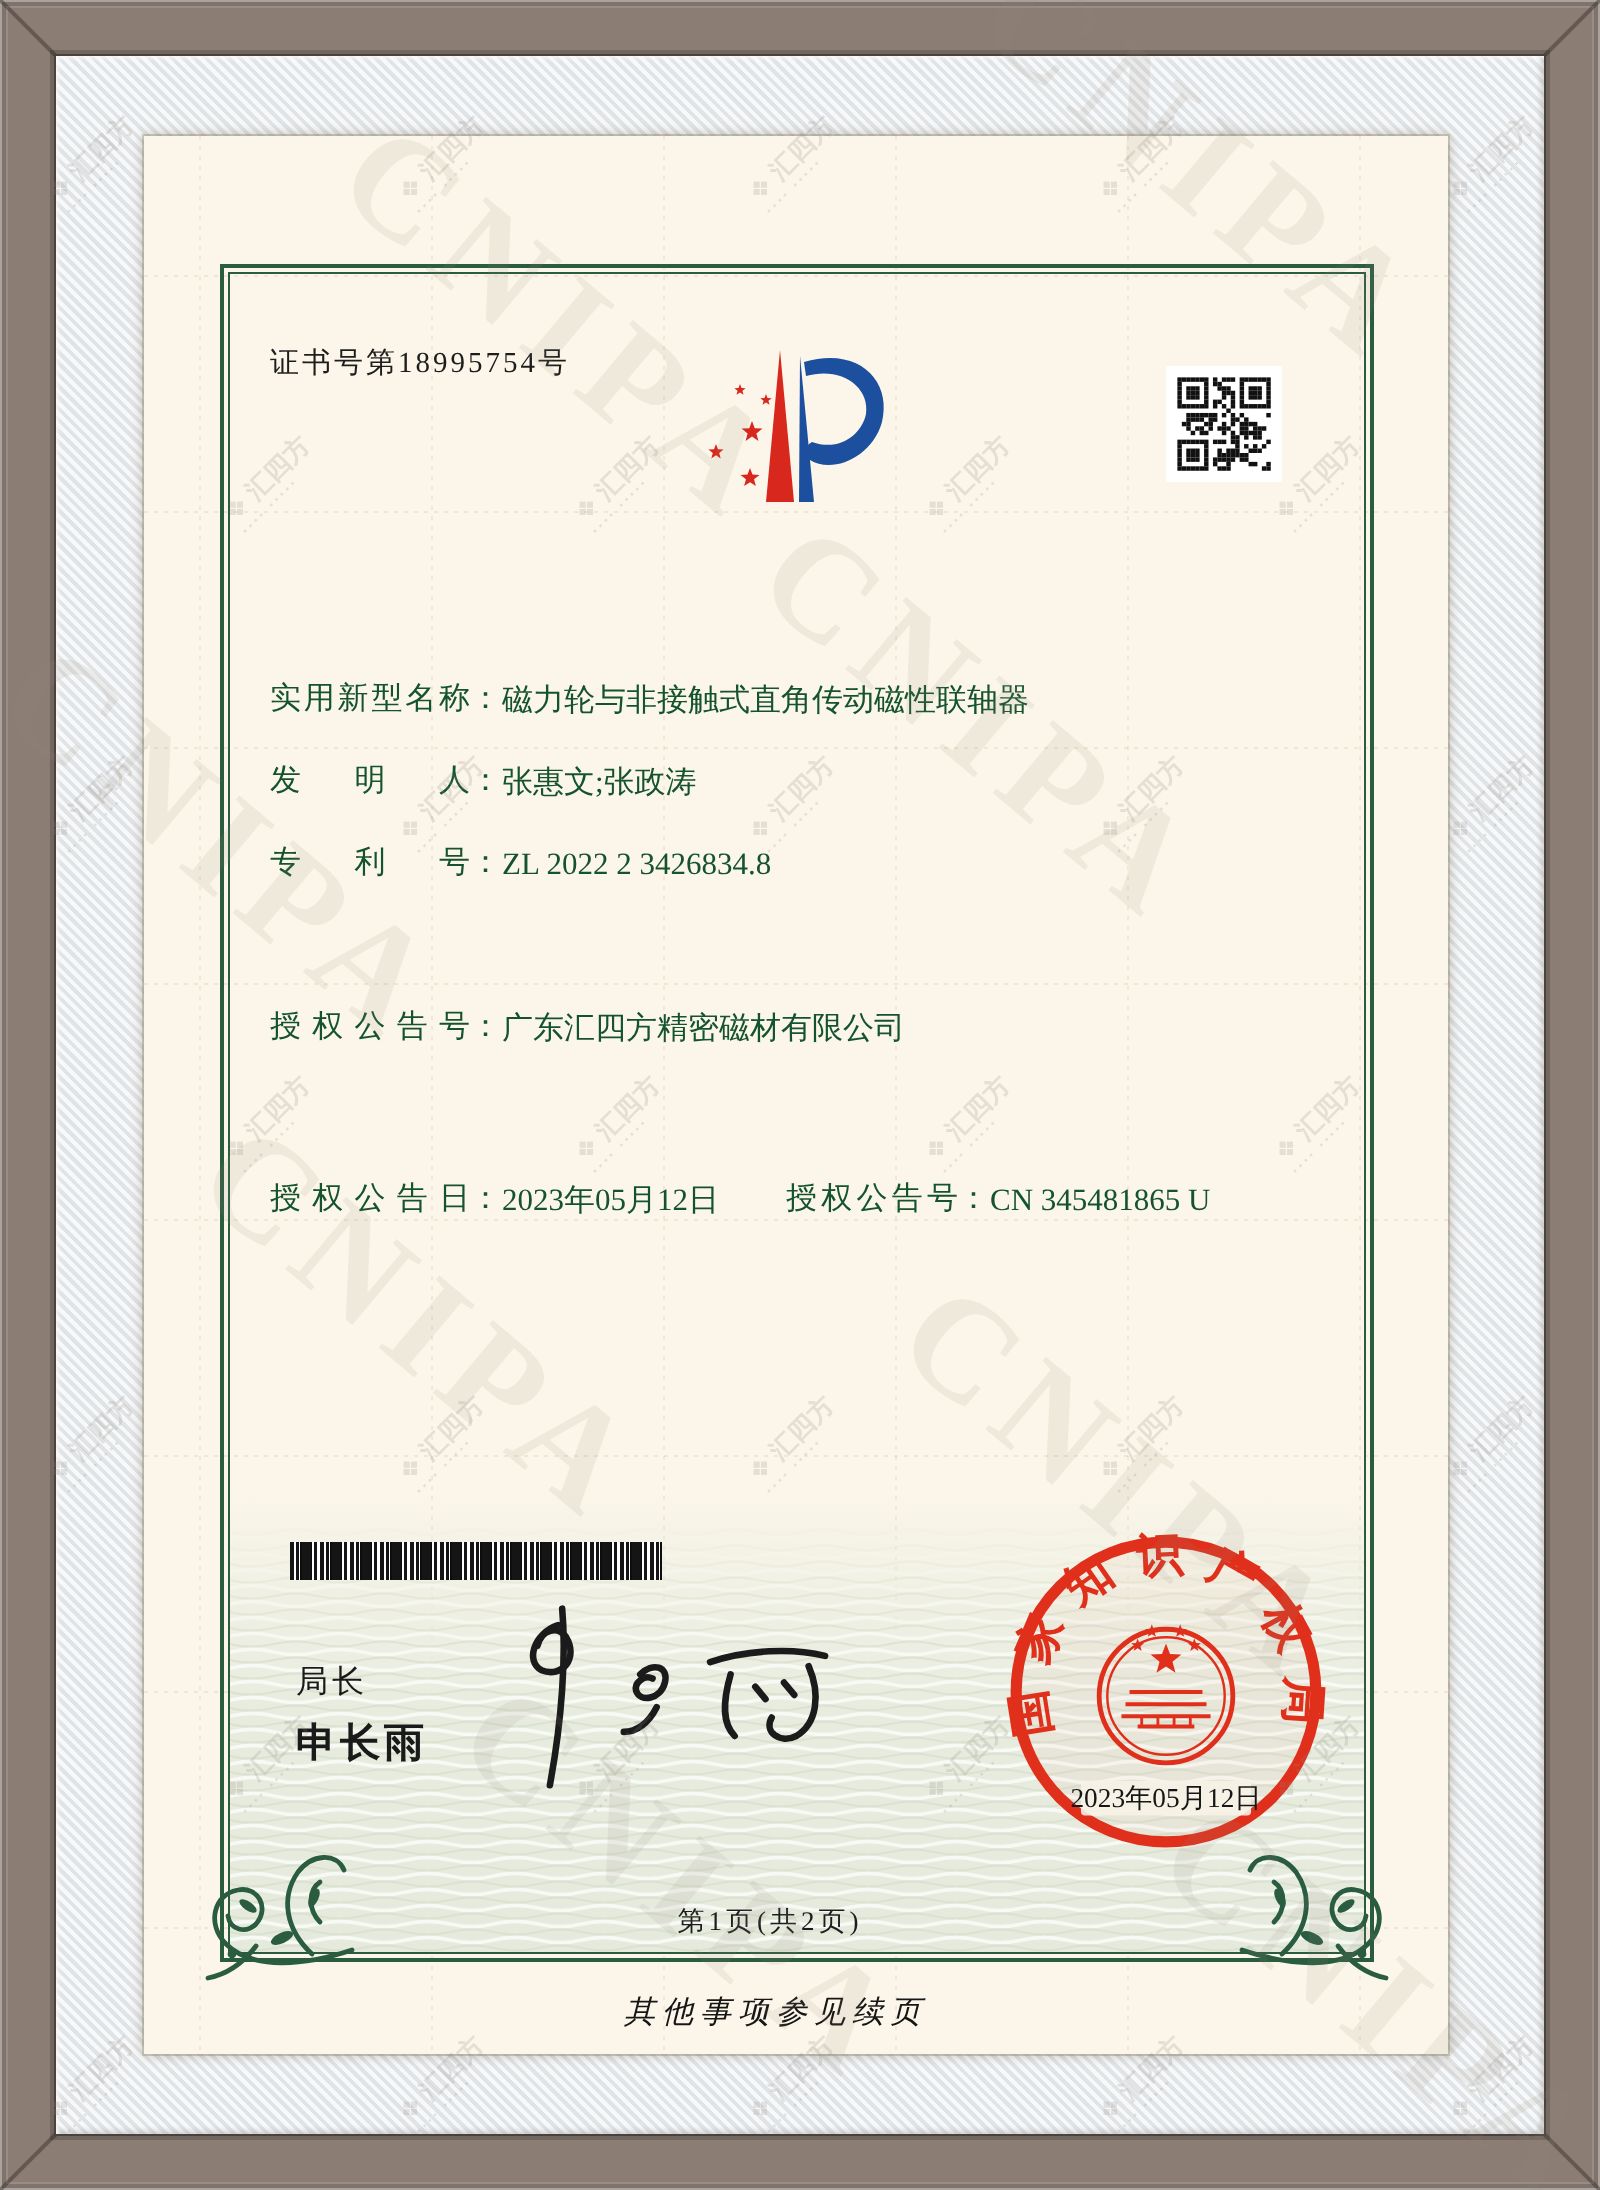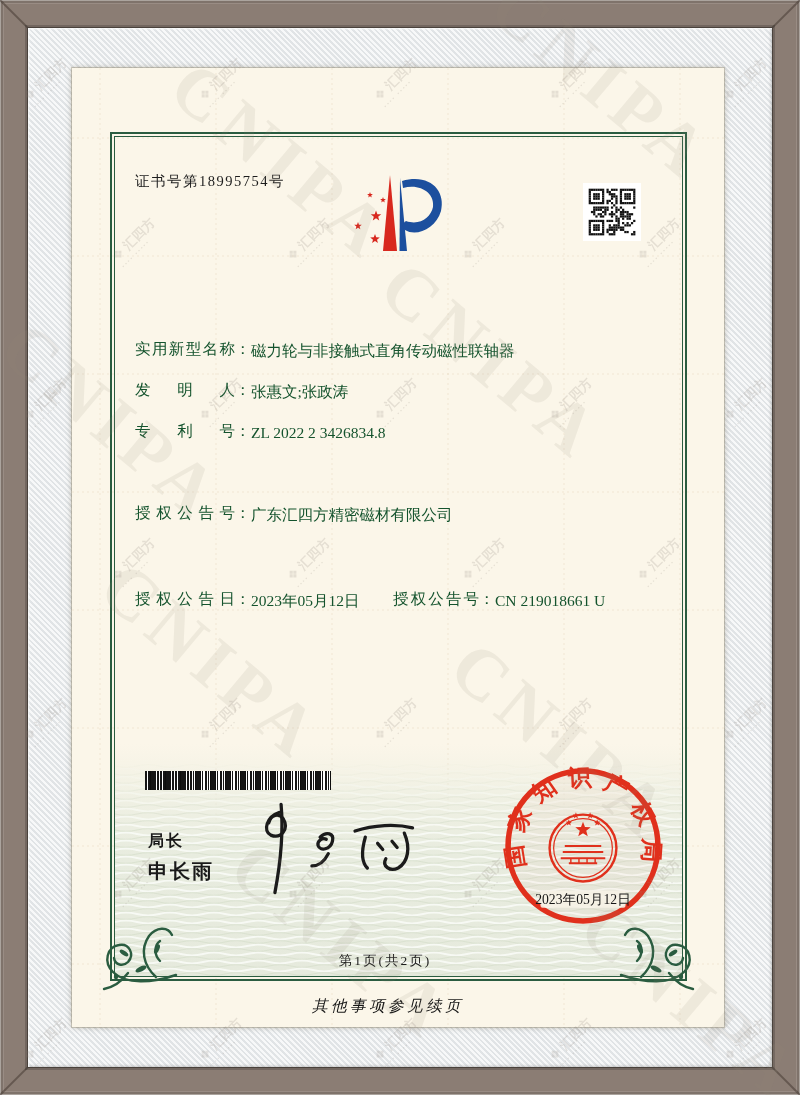--- a/index.html
+++ b/index.html
@@ -54,21 +54,21 @@
   .paras{left:63px;top:551px;width:522px;font-size:14px;line-height:18.6px;color:#222;
          text-align:justify;font-style:italic;}
   .paras p{margin:0;text-indent:2em;}
   .paras p + p{margin-top:4px;}
   .barcode{left:73px;top:703px;width:186px;height:19px;background-color:#fff;
     background-image:
       repeating-linear-gradient(90deg,#151515 0 1.5px,rgba(0,0,0,0) 1.5px 3px),
       repeating-linear-gradient(90deg,#151515 0 2px,rgba(0,0,0,0) 2px 7.5px),
       repeating-linear-gradient(90deg,#0d0d0d 0 1px,rgba(255,255,255,.9) 1px 5px);}
   .director-label{left:76px;top:763px;font-family:"Liberation Sans","DejaVu Sans",sans-serif;
-    font-size:16px;font-weight:700;color:#1a1a1a;letter-spacing:2px;}
+    font-size:16px;font-weight:400;color:#1a1a1a;letter-spacing:2px;}
   .director-name{left:76px;top:790px;font-family:"Liberation Sans","DejaVu Sans",sans-serif;
     font-size:20px;font-weight:600;color:#1a1a1a;letter-spacing:2px;}
   .signature{left:168px;top:732px;width:190px;height:98px;}
   .seal{left:430px;top:697px;width:162px;height:162px;}
   .page-no{left:4px;right:30px;top:884px;text-align:center;font-size:13.5px;letter-spacing:2px;color:#1d1d1d;}
   .footer-note{left:0;right:20px;top:928px;text-align:center;font-size:15.5px;letter-spacing:3.5px;
     color:#161616;font-style:italic;}
   
   .wm-layer{position:absolute;inset:0;pointer-events:none;}
   .wm-small{position:absolute;transform:rotate(-45deg);font-family:"Liberation Sans","DejaVu Sans",sans-serif;
@@ -451,21 +451,21 @@
     <div class="abs field-row" style="top:353px">
       <span class="flabel">专利号</span><span class="fcolon">：</span><span class="fvalue">ZL 2022 2 3426834.8</span>
     </div>
     <div class="abs field-row" style="top:435px">
       <span class="flabel">授权公告号</span><span class="fcolon">：</span><span class="fvalue">广东汇四方精密磁材有限公司</span>
     </div>
     <div class="abs field-row" style="top:521px">
       <span class="flabel">授权公告日</span><span class="fcolon">：</span><span class="fvalue">2023年05月12日</span>
     </div>
     <div class="abs field-row" style="left:321px;top:521px">
-      <span class="flabel narrow">授权公告号</span><span class="fcolon">：</span><span class="fvalue">CN 219018661 U</span>
+      <span class="flabel narrow">授权公告号</span><span class="fcolon">：</span><span class="fvalue">CN 345481865 U</span>
     </div>
 
 
     <div class="abs barcode"></div>
 
     <div class="abs director-label">局长</div>
     <div class="abs director-name">申长雨</div>
 
     <svg class="abs signature" viewBox="0 0 185 95">
       <g fill="none" stroke="#1b1b1b" stroke-width="3.2" stroke-linecap="round">

